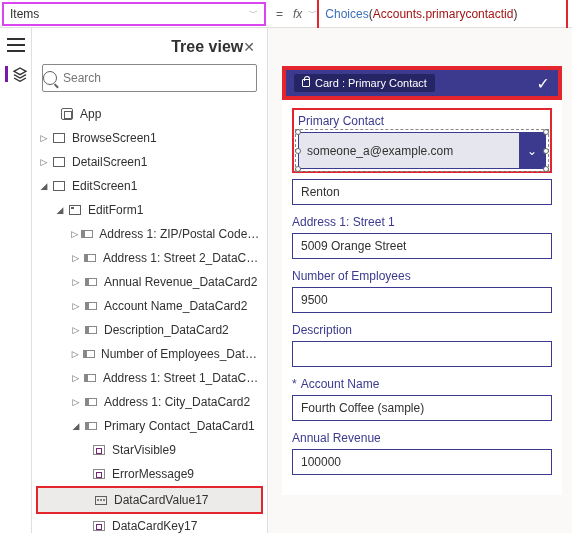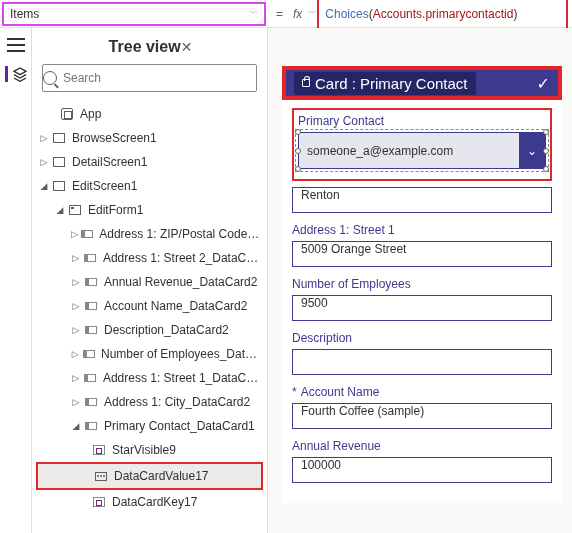--- a/index.html
+++ b/index.html
@@ -16,21 +16,21 @@
 
 .main { display: flex; height: calc(100% - 28px); }
 
 .rail { width: 32px; border-right: 1px solid #e1dfdd; display: flex; flex-direction: column; align-items: center; padding-top: 10px; gap: 14px; }
 .rail .ic { width: 18px; height: 14px; display: flex; flex-direction: column; justify-content: space-between; }
 .rail .ic span { height: 2px; background: #323130; }
 .layers { width:16px;height:16px;position:relative;border-left:3px solid #7719aa; padding-left:4px; margin-left:-6px;}
 .layers svg{width:16px;height:16px;}
 
 .tree { width: 236px; border-right: 1px solid #e1dfdd; display: flex; flex-direction: column; }
-.tree-hd { display: flex; align-items: center; justify-content: center; padding: 10px 12px 8px 14px; }
+.tree-hd { display: flex; align-items: center; justify-content: flex-end; padding: 10px 12px 8px 14px; }
 .tree-hd h2 { font-size: 16px; font-weight: 600; }
 .close-x { font-size: 14px; color: #605e5c; cursor: pointer; }
 .search-wrap { padding: 0 10px 8px 10px; }
 .search { display: flex; align-items: center; border: 1px solid #8a8886; border-radius: 2px; height: 28px; padding: 0 0; }
 .search input { border: none; outline: none; flex: 1; font-size: 12px; margin-left: 6px; }
 .srch-ic { width: 14px; height: 14px; border: 1.5px solid #605e5c; border-radius: 50%; position: relative; }
 .srch-ic::after { content: ""; position: absolute; width: 5px; height: 1.5px; background: #605e5c; bottom: -2px; right: -3px; transform: rotate(45deg); }
 
 .nodes { flex: 1; overflow-y: auto; padding: 2px 0 6px 0; }
 .node { display: flex; align-items: center; height: 24px; padding-right: 4px; white-space: nowrap; cursor: default; }
@@ -48,37 +48,37 @@
 .dcv-ic { width:12px;height:9px;border:1px solid #605e5c;display:flex;align-items:center;padding-left:1px;gap:1px;}
 .dcv-ic span{width:2px;height:2px;background:#605e5c;border-radius:50%;}
 .node.sel { background: #edebe9; }
 .node .lbl { overflow: hidden; text-overflow: ellipsis; text-align: right; }
 .hl { border: 2px solid #e3262d; margin: 0 4px; }
 
 .canvas { flex: 1; background: #faf9f8; padding: 38px 10px 0 14px; position: relative; overflow:hidden;}
 .card-wrap { border: 4px solid #e3262d; }
 .card-hd { background: #3b3a8f; color: #fff; height: 26px; display: flex; align-items: center; justify-content: space-between; padding: 0 8px; }
 .card-hd-l { display:flex; align-items:center; gap:6px;}
-.badge { background: #252465; padding: 3px 8px; border-radius: 2px; font-size: 15px; display:flex;align-items:center;gap:5px;}
+.badge { background: #252465; padding: 3px 8px; border-radius: 2px; font-size: 11px; display:flex;align-items:center;gap:5px;}
 .lock{width:8px;height:8px;border:1px solid #fff;border-radius:1px;position:relative;}
 .lock::before{content:"";position:absolute;top:-4px;left:1px;width:4px;height:4px;border:1px solid #fff;border-bottom:none;border-radius:3px 3px 0 0;}
 .chk { font-size: 16px; }
 .card-body { background: #fff; padding: 8px 10px 10px 10px; }
-.p-hl { border: 2px solid #e3262d; padding: 4px 4px 10px 4px; margin-bottom: 4px; }
+.p-hl { border: 2px solid #e3262d; padding: 4px 4px 2px 4px; margin-bottom: 4px; }
 .fld-lbl { color: #3b3a8f; font-size: 12px; margin-bottom: 4px; display:block;}
 .combo { height: 37px; border: 1px solid #3b3a8f; display: flex; align-items: center; position: relative; }
 .combo.sel-ctrl { outline: 1px dashed #888; outline-offset: 2px; }
 .combo .val { flex: 1; padding: 0 8px; background: #e6e6ef; height: 100%; display: flex; align-items: center; }
 .combo .dd { width: 26px; background: #3b3a8f; color: #fff; height: 100%; display: flex; align-items: center; justify-content: center; font-size: 12px;}
 .handle { width: 6px; height: 6px; background: #fff; border: 1px solid #666; border-radius: 50%; position: absolute; }
 .h-l{left:-4px;top:50%;transform:translateY(-50%);} .h-r{right:-4px;top:50%;transform:translateY(-50%);}
 .h-tl{left:-4px;top:-4px;} .h-tr{right:-4px;top:-4px;} .h-bl{left:-4px;bottom:-4px;} .h-br{right:-4px;bottom:-4px;}
 
 .fld { margin: 6px 0 10px 0; }
-.inp { height: 26px; border: 1px solid #3b3a8f; width: 100%; padding: 0 8px; display:flex;background:#fff;}
+.inp { height: 26px; border: 1px solid #3b3a8f; width: 100%; padding: 0 8px; display:flex;align-items:center; background:#fff;}
 .req { color: #3b3a8f; margin-right: 2px; }
 .flex-lbl{display:flex;align-items:center;gap:2px;}
 </style>
 </head>
 <body>
 
 <div class="top-bar">
   <div class="prop-sel">
     <span>Items</span>
     <span class="chev-sm">﹀</span>
@@ -218,20 +218,26 @@
             <span class="card-ic"></span>
           </span>
           <span class="lbl">Primary Contact_DataCard1</span>
         </div>
 
       <div class="node" style="padding-left:60px">
           <span class="ni">
             <span class="ctrl-ic"></span>
           </span>
           <span class="lbl">StarVisible9</span>
+        </div>
+      <div class="node" style="padding-left:60px">
+          <span class="ni">
+            <span class="ctrl-ic"></span>
+          </span>
+          <span class="lbl">ErrorMessage9</span>
         </div>
       <div class="hl">
         <div class="node sel" style="padding-left:56px">
             <span class="ni">
               <span class="dcv-ic">
                 <span></span>
                 <span></span>
                 <span></span>
               </span>
             </span>

